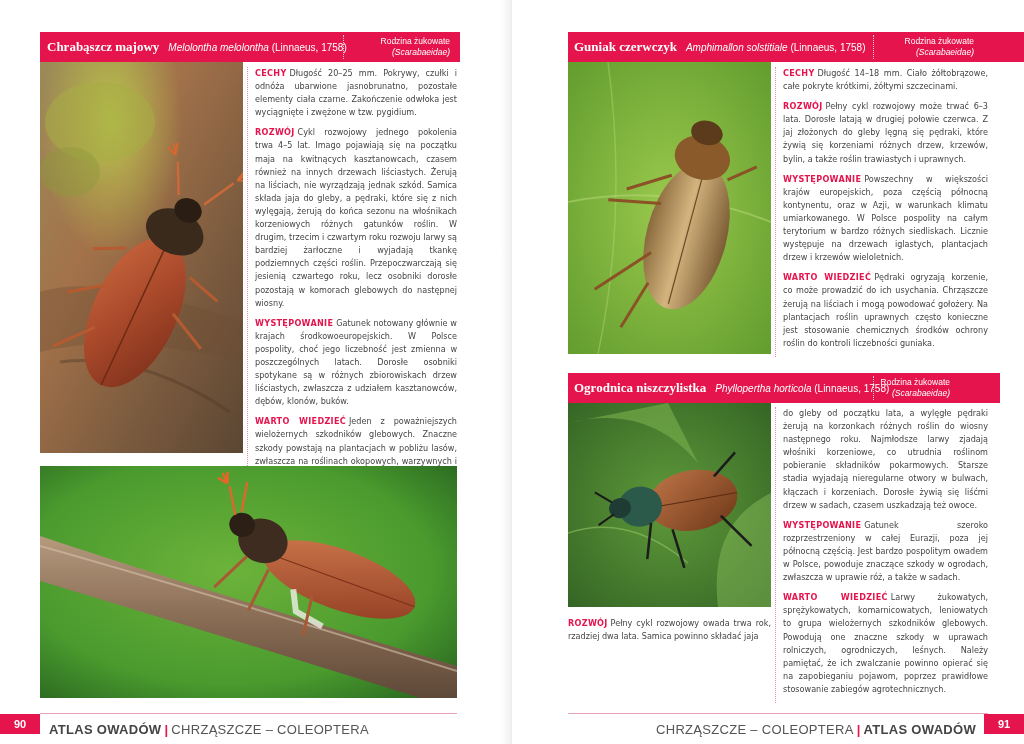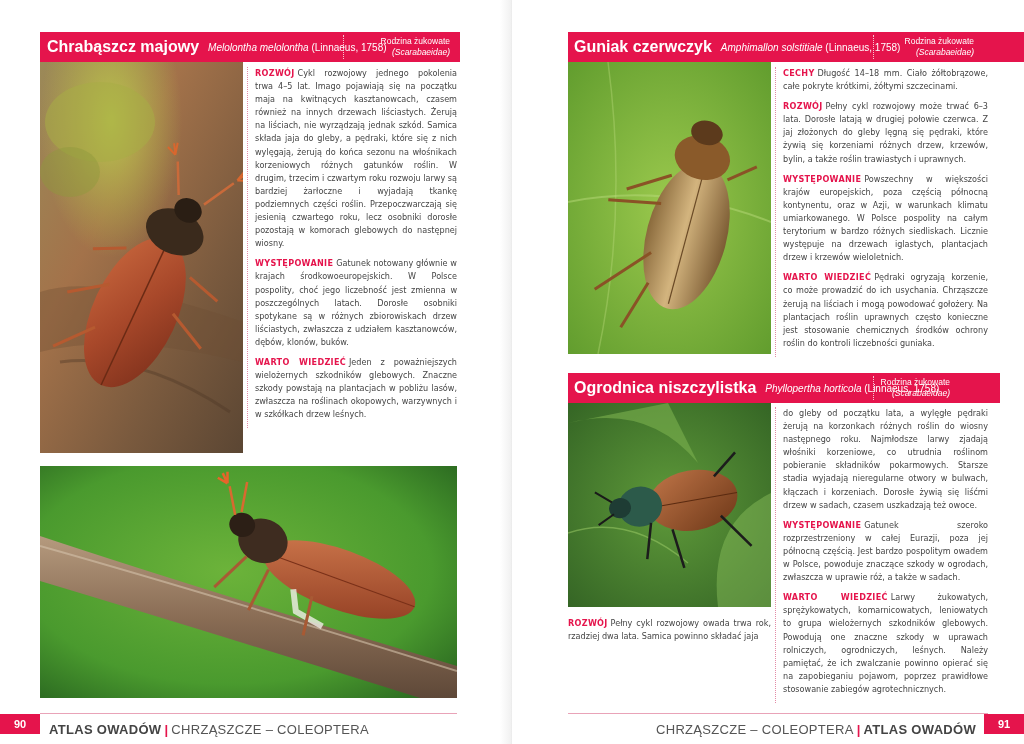--- a/index.html
+++ b/index.html
@@ -7,21 +7,21 @@
   body { position: relative; font-family: "DejaVu Sans", sans-serif; color: #3a3a3a; }
 
   .page { position: absolute; top: 0; height: 744px; background: #fff; }
   .page.left { left: 0; width: 512px; }
   .page.right { left: 512px; width: 512px; }
   .gutter { position: absolute; left: 500px; top: 0; width: 24px; height: 744px;
             background: linear-gradient(90deg, #fff 0%, #f1f1f1 45%, #e9e9e9 50%, #f1f1f1 55%, #fff 100%); }
 
   .header-bar { position: absolute; height: 30px; background: #e5144c; color: #fff;
                 display: flex; align-items: center; }
-  .header-bar .common { font-family: Liberation Sans, sans-serif; font-weight: bold; font-size: 16px; white-space: nowrap; }
+  .header-bar .common { font-family: Liberation Serif, serif; font-weight: bold; font-size: 13px; white-space: nowrap; }
   .header-bar .latin { font-family: "Liberation Sans", sans-serif; font-size: 10px; margin-left: 9px; white-space: nowrap; }
   .header-bar .latin i { font-style: italic; }
   .header-bar .divider { position: absolute; top: 3px; height: 24px; border-left: 1px dotted rgba(255,255,255,0.75); }
   .header-bar .family { position: absolute; top: 4px; font-family: "Liberation Sans", sans-serif; font-size: 8.5px; line-height: 11px; text-align: right; }
   .header-bar .family i { font-style: italic; }
 
   .photo { position: absolute; overflow: hidden; }
   .text-col { position: absolute; font-family: "DejaVu Sans", sans-serif; font-size: 8.1px; line-height: 13.1px;
               color: #444; text-align: justify; border-left: 1px dotted #e38ba6; padding-left: 7px; }
   .text-col p { margin-bottom: 7px; hyphens: manual; }
@@ -84,20 +84,21 @@
         <path d="M95 130 L80 100 M122 128 L140 96" stroke="#c96a3a" stroke-width="2.5"></path>
         <path d="M75 95 l-6 -10 M75 95 l-10 -4 M75 95 l-3 -12" stroke="#d8672e" stroke-width="2"></path>
         <path d="M142 92 l6 -10 M142 92 l10 -4 M142 92 l3 -12" stroke="#d8672e" stroke-width="2"></path>
         <path d="M70 200 L40 215 M70 240 L35 265 M75 285 L45 320" stroke="#b65a30" stroke-width="3"></path>
         <path d="M140 200 L175 210 M140 240 L180 260" stroke="#b65a30" stroke-width="3"></path>
       </g>
     </svg>
   </div>
 
   <div class="text-col" style="left:247px; top:67px; width:210px;">
+    <p><span class="lbl">CECHY</span><span>Długość 20–25 mm. Pokrywy, czułki i odnóża ubarwione jasnobrunatno, pozostałe elementy ciała czarne. Zakończenie odwłoka jest wyciągnięte i zwężone w tzw. pygidium.</span></p>
     <p><span class="lbl">ROZWÓJ</span><span>Cykl rozwojowy jednego pokolenia trwa 4–5 lat. Imago pojawiają się na początku maja na kwitnących kasztanowcach, czasem również na innych drzewach liściastych. Żerują na liściach, nie wyrządzają jednak szkód. Samica składa jaja do gleby, a pędraki, które się z nich wylęgają, żerują do końca sezonu na włośnikach korzeniowych różnych gatunków roślin. W drugim, trzecim i czwartym roku rozwoju larwy są bardziej żarłoczne i wyjadają tkankę podziemnych części roślin. Przepoczwarczają się jesienią czwartego roku, lecz osobniki dorosłe pozostają w komorach glebowych do następnej wiosny.</span></p>
     <p><span class="lbl">WYSTĘPOWANIE</span><span>Gatunek notowany głównie w krajach środkowoeuropejskich. W Polsce pospolity, choć jego liczebność jest zmienna w poszczególnych latach. Dorosłe osobniki spotykane są w różnych zbiorowiskach drzew liściastych, zwłaszcza z udziałem kasztanowców, dębów, klonów, buków.</span></p>
     <p><span class="lbl">WARTO WIEDZIEĆ</span><span>Jeden z poważniejszych wielożernych szkodników glebowych. Znaczne szkody powstają na plantacjach w pobliżu lasów, zwłaszcza na roślinach okopowych, warzywnych i w szkółkach drzew leśnych.</span></p>
   </div>
 
   <div class="photo" style="left:40px; top:466px; width:417px; height:232px;">
     <svg width="417" height="232" viewBox="0 0 417 232">
       <defs>
         <radialGradient id="bggreen" cx="0.45" cy="0.45" r="0.7">
           <stop offset="0" stop-color="#6cb33a"></stop>

